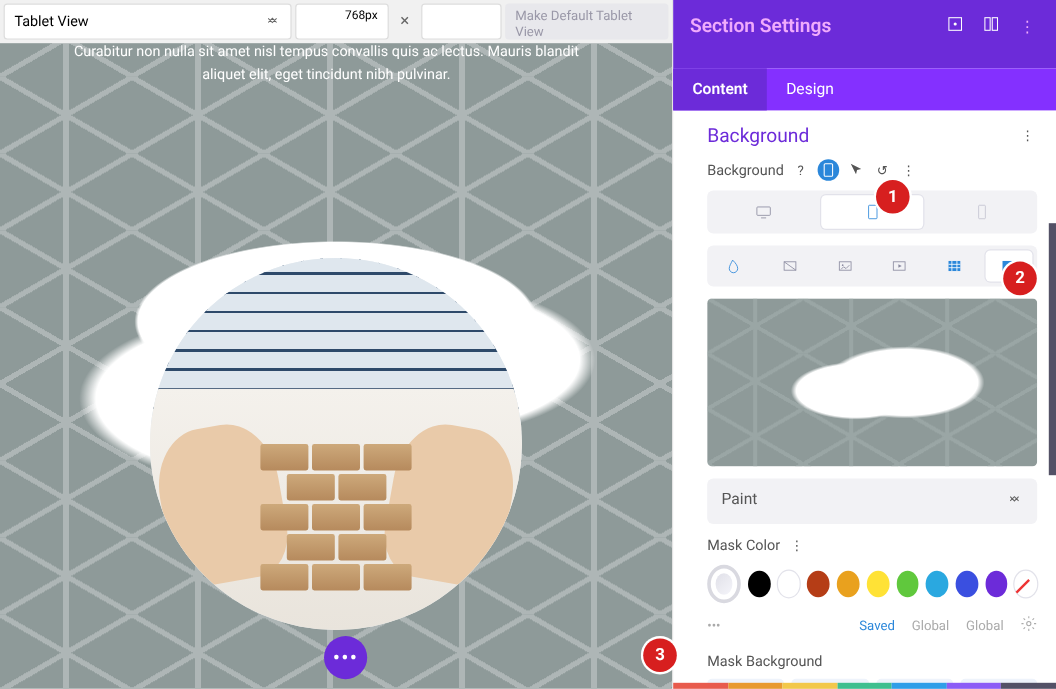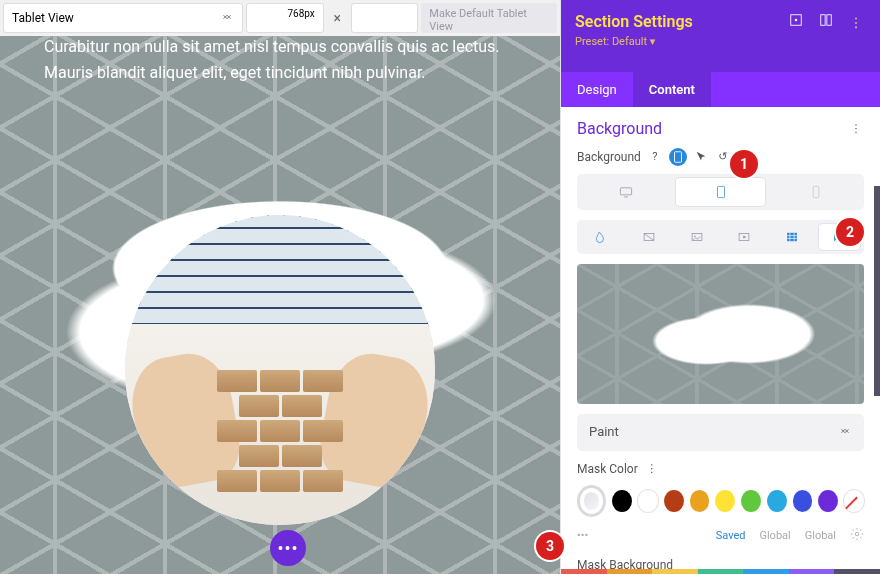--- a/index.html
+++ b/index.html
@@ -14,21 +14,21 @@
     background-color: #8e9a99;
   }
   .topbar { position: absolute; top:0; left:0; right:0; height:36px; display:flex; align-items:stretch; background:#f1f1f1; z-index:5; }
   .topbar .select { flex:0 0 240px; border:1px solid #ddd; background:#fff; margin:3px 3px; border-radius:3px; padding:4px 8px; font-size:12px; display:flex; align-items:center; justify-content:space-between; }
   .topbar .px { width:80px; border:1px solid #ddd; background:#fff; margin:3px 0; border-radius:3px; padding:4px 8px; font-size:10px; text-align:right; }
   .topbar .times { width:28px; text-align:center; font-size:14px; color:#666; display:flex; align-items:center; justify-content:center; }
   .topbar .blank { width:70px; border:1px solid #ddd; background:#fff; margin:3px 0 3px 0; border-radius:3px; }
   .topbar .spacer { flex:1; }
   .topbar .makedef { margin:3px; padding:4px 8px; background:#e8e8ec; border-radius:3px; font-size:11px; color:#9a98a8; }
 
-  .para { position:absolute; top:34px; left:44px; right:60px; color:#fff; font-size:16px; text-align:left; line-height:1.6; }
+  .para { position:absolute; top:34px; left:44px; right:60px; color:#fff; font-size:12px; text-align:center; line-height:1.6; }
   .cta { position:absolute; top:90px; left:62px; background:#000; color:#fff; font-size:13px; font-weight:600; letter-spacing:2px; padding:14px 22px; border-radius:28px; }
 
   .paint { position:absolute; top:140px; left:-20px; right:-20px; height:320px;
     background: radial-gradient(ellipse 300px 120px at 50% 40%, #fff 0%, #fff 55%, transparent 56%),
                 radial-gradient(ellipse 280px 130px at 40% 60%, #fff 0%, #fff 50%, transparent 55%),
                 radial-gradient(ellipse 260px 110px at 60% 50%, #fff 0%, #fff 55%, transparent 60%);
     filter: blur(0.5px);
   }
   .circle { position:absolute; width:310px; height:310px; border-radius:50%; left:125px; top:215px; overflow:hidden; background:#e9eef1; }
   .shirt { position:absolute; top:0; left:0; right:0; height:45%;
@@ -41,30 +41,30 @@
   .hand-l { left:10px; transform:rotate(-10deg); }
   .hand-r { right:10px; transform:rotate(10deg); }
   .blocks { position:absolute; left:50%; bottom:30px; width:130px; margin-left:-65px; }
   .row { display:flex; gap:3px; justify-content:center; }
   .blk { width:40px; height:22px; background:linear-gradient(#cda97b,#b68a5d); border-radius:2px; margin-bottom:3px; }
 
   .fab { position:absolute; left:270px; bottom:8px; width:36px; height:36px; border-radius:50%; background:#6c2bd9; color:#fff; display:flex; align-items:center; justify-content:center; font-size:18px; letter-spacing:1px; z-index:4; }
 
   
   .panel { width:320px; height:574px; background:#fff; position:relative; border-left:1px solid #e4e4e4; display:flex; flex-direction:column; }
-  .phead { background:#6c2bd9; color:#fde047; padding:10px 14px 24px; }
+  .phead { background:#6c2bd9; color:#f0abfc; padding:10px 14px 24px; }
   .phead-top { display:flex; align-items:center; justify-content:space-between; }
   .phead h2 { font-size:16px; font-weight:600; }
   .picon { width:20px; height:20px; display:inline-flex; align-items:center; justify-content:center; margin-left:6px; font-size:13px; border-radius:3px; }
   .preset { font-size:11px; opacity:.8; margin-top:2px; }
   .tabs { background:#8430ff; display:flex; }
   .tab { padding:10px 16px; font-size:13px; color:#fff; }
   .tab.active { background:#6c2bd9; font-weight:600; }
 
-  .scroll { padding:12px 16px 60px; overflow:auto; flex:1; position:relative; }
+  .scroll { padding:12px 16px 60px; overflow:auto; flex:1; position:relative;margin-left:12px; }
   .sec-row { display:flex; align-items:center; justify-content:space-between; margin-bottom:8px; }
   .sec-title { color:#6c2bd9; font-size:16px; }
   .rowlabel { display:flex; align-items:center; gap:6px; font-size:12px; color:#555; margin:10px 0 8px; }
   .mi { width:16px; height:16px; display:inline-flex; align-items:center; justify-content:center; font-size:11px; color:#555; }
   .mi.badge { background:#2b87da; color:#fff; border-radius:50%; width:18px; height:18px; }
 
   .devseg { display:flex; gap:6px; background:#f2f2f5; border-radius:5px; padding:4px; }
   .devseg .seg { flex:1; height:28px; display:flex; align-items:center; justify-content:center; border-radius:4px; }
   .devseg .seg.active { background:#fff; box-shadow:0 0 0 1px #e2e2ea; }
   .bgseg { display:flex; gap:6px; margin-top:10px; background:#f2f2f5; border-radius:5px; padding:4px; }
@@ -178,27 +178,24 @@
           </span>
         <span class="picon">
             <svg viewBox="0 0 16 16">
               <rect x="2" y="2" width="5" height="12" fill="none" stroke="#fff"></rect>
               <rect x="9" y="2" width="5" height="12" fill="none" stroke="#fff"></rect>
             </svg>
           </span>
         <span class="picon">⋮</span>
       </div>
     </div>
-    <div class="preset">
-      <span>Preset: Default</span> <span>▾</span>
-    </div>
   </div>
   <div class="tabs">
+    <div class="tab active">Content</div>
     <div class="tab">Design</div>
-    <div class="tab active">Content</div>
   </div>
 
   <div class="scroll">
     <div class="sec-row">
       <div class="sec-title">Background</div>
       <span class="mi">⋮</span>
     </div>
     <div class="rowlabel">
       <span>Background</span>
       <span class="mi">?</span>

